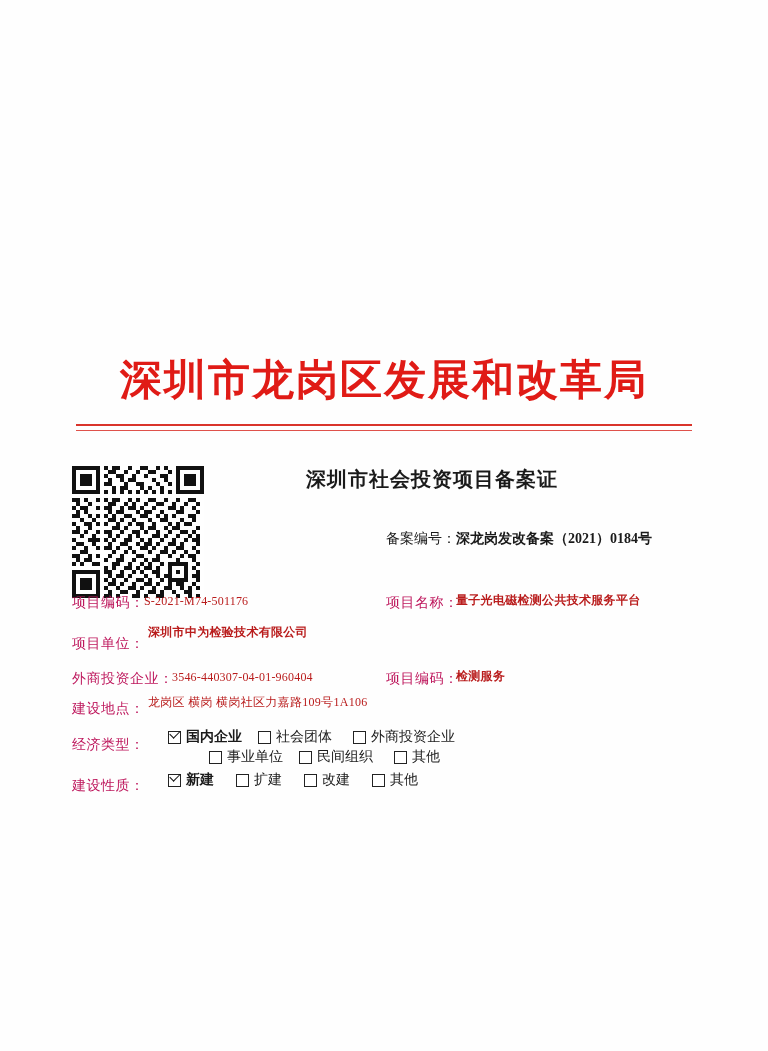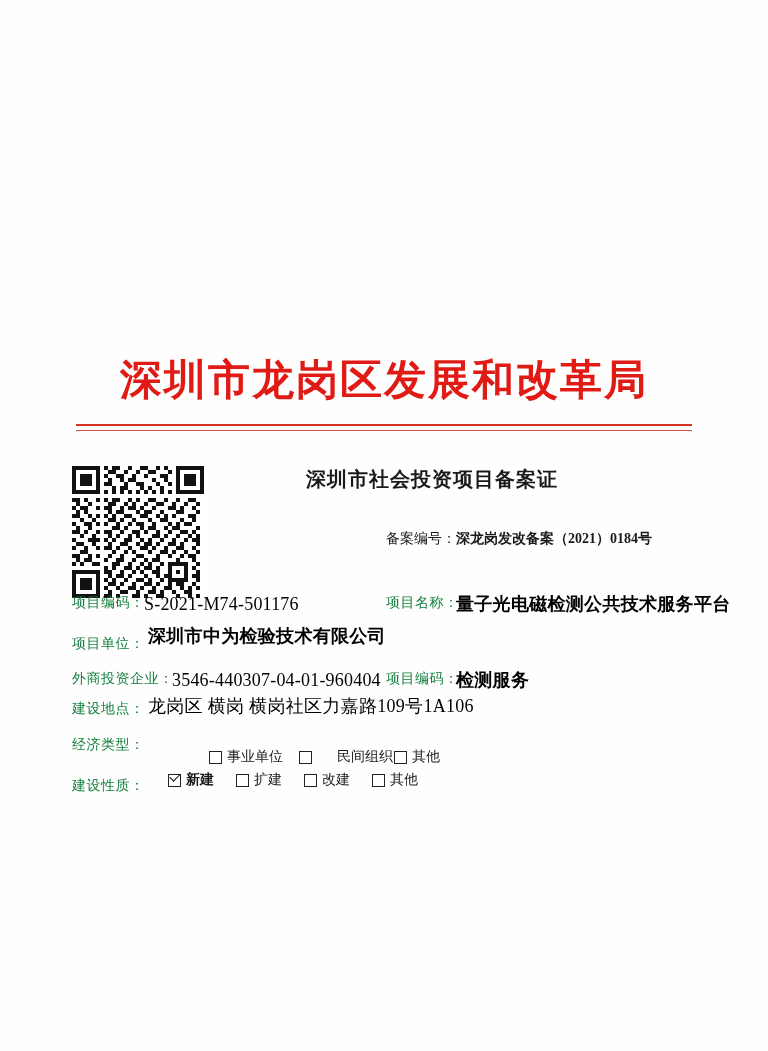--- a/index.html
+++ b/index.html
@@ -77,28 +77,28 @@
     height: 132px;
     background: #ffffff;
   }
   .qr canvas, .qr svg { display: block; }
 
   
   .field-label {
     position: absolute;
     font-size: 14px;
     letter-spacing: .5px;
-    color: #15803d;
+    color: #be185d;
     white-space: nowrap;
   }
   .field-value {
     position: absolute;
-    font-size: 18px;
+    font-size: 12px;
     letter-spacing: .3px;
-    color: #000000;
+    color: #b91c1c;
     white-space: nowrap;
   }
   .field-value.mono {
     font-family: "Liberation Serif", "DejaVu Serif", serif;
     letter-spacing: .2px;
   }
 
   .record-no {
     position: absolute;
     left: 386px;
@@ -165,21 +165,21 @@
   .chk-label { line-height: 1; }
   .chk-item.checked .chk-label { font-weight: bold; }
 
   .econ-row1   { left: 168px; top: 730px; }
   .econ-row2   { left: 168px; top: 750px; }
   .nature-row  { left: 168px; top: 773px; }
 
   .econ-row1 .chk-item:nth-child(1) { width: 90px; margin-right: 0; }
   .econ-row1 .chk-item:nth-child(2) { width: 95px; margin-right: 0; }
   .econ-row2 .chk-item:nth-child(1) { width: 90px; margin-right: 0; padding-left: 41px; }
-  .econ-row2 .chk-item:nth-child(2) { width: 95px; margin-right: 0; gap: 20px; }
+  .econ-row2 .chk-item:nth-child(2) { width: 95px; margin-right: 0; }
 
   .nature-row .chk-item { margin-right: 22px; }
 </style>
 </head>
 <body>
 
 <div class="page">
 
   <div class="cert-title">深圳市龙岗区发展和改革局</div>
 
@@ -512,20 +512,34 @@
   <div class="field-value mono r-uscc-value">3546-440307-04-01-960404</div>
 
   <div class="field-label r-ind-label">项目编码：</div>
   <div class="field-value r-ind-value">检测服务</div>
 
   <div class="field-label r-addr-label">建设地点：</div>
   <div class="field-value r-addr-value">龙岗区  横岗  横岗社区力嘉路109号1A106</div>
 
   <div class="field-label r-econ-label">经济类型：</div>
 
+  <div class="chk-group econ-row1">
+    <span class="chk-item checked">
+      <span class="chk-box checked"></span>
+      <span class="chk-label">国内企业</span>
+    </span>
+    <span class="chk-item">
+      <span class="chk-box"></span>
+      <span class="chk-label">社会团体</span>
+    </span>
+    <span class="chk-item">
+      <span class="chk-box"></span>
+      <span class="chk-label">外商投资企业</span>
+    </span>
+  </div>
 
   <div class="chk-group econ-row2">
     <span class="chk-item">
       <span class="chk-box"></span>
       <span class="chk-label">事业单位</span>
     </span>
     <span class="chk-item">
       <span class="chk-box"></span>
       <span class="chk-label">民间组织</span>
     </span>

